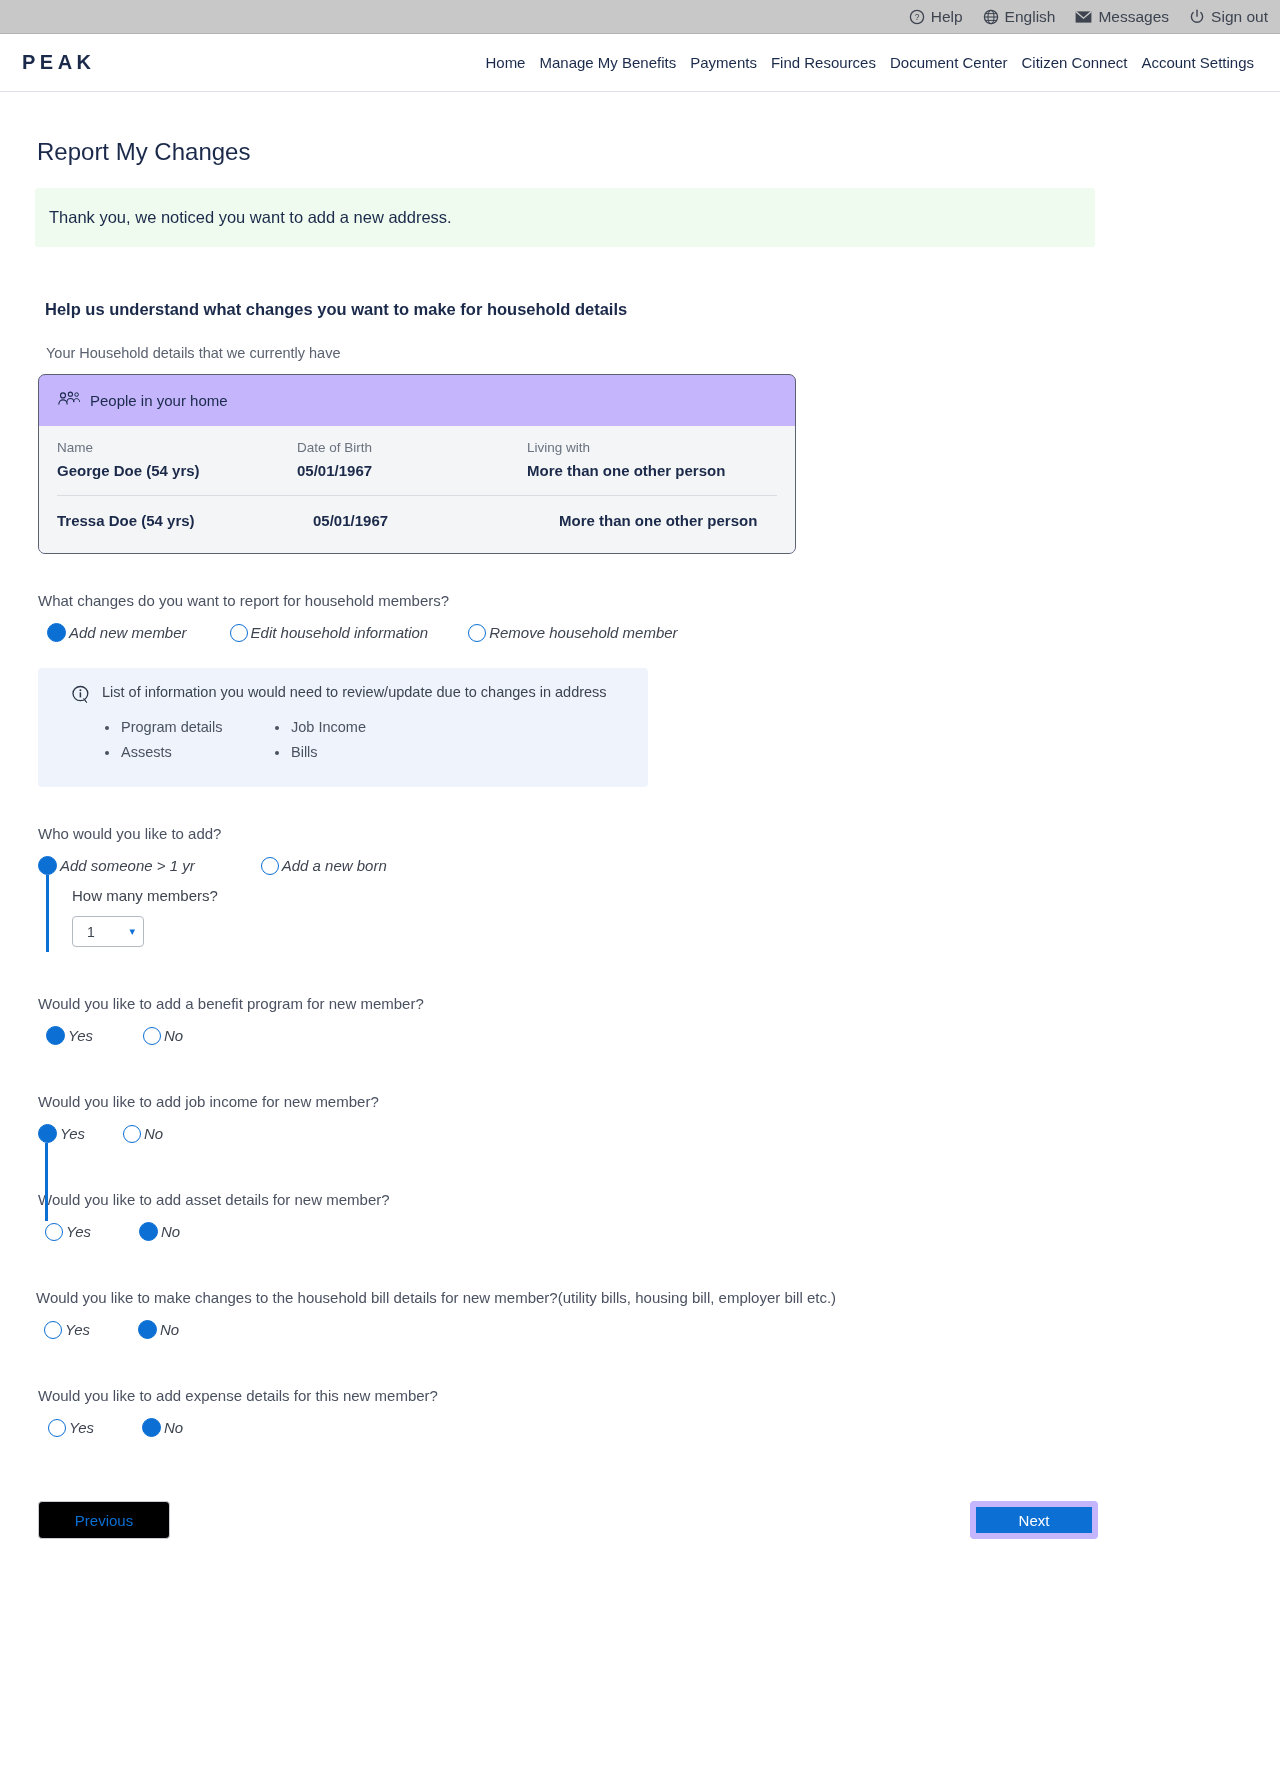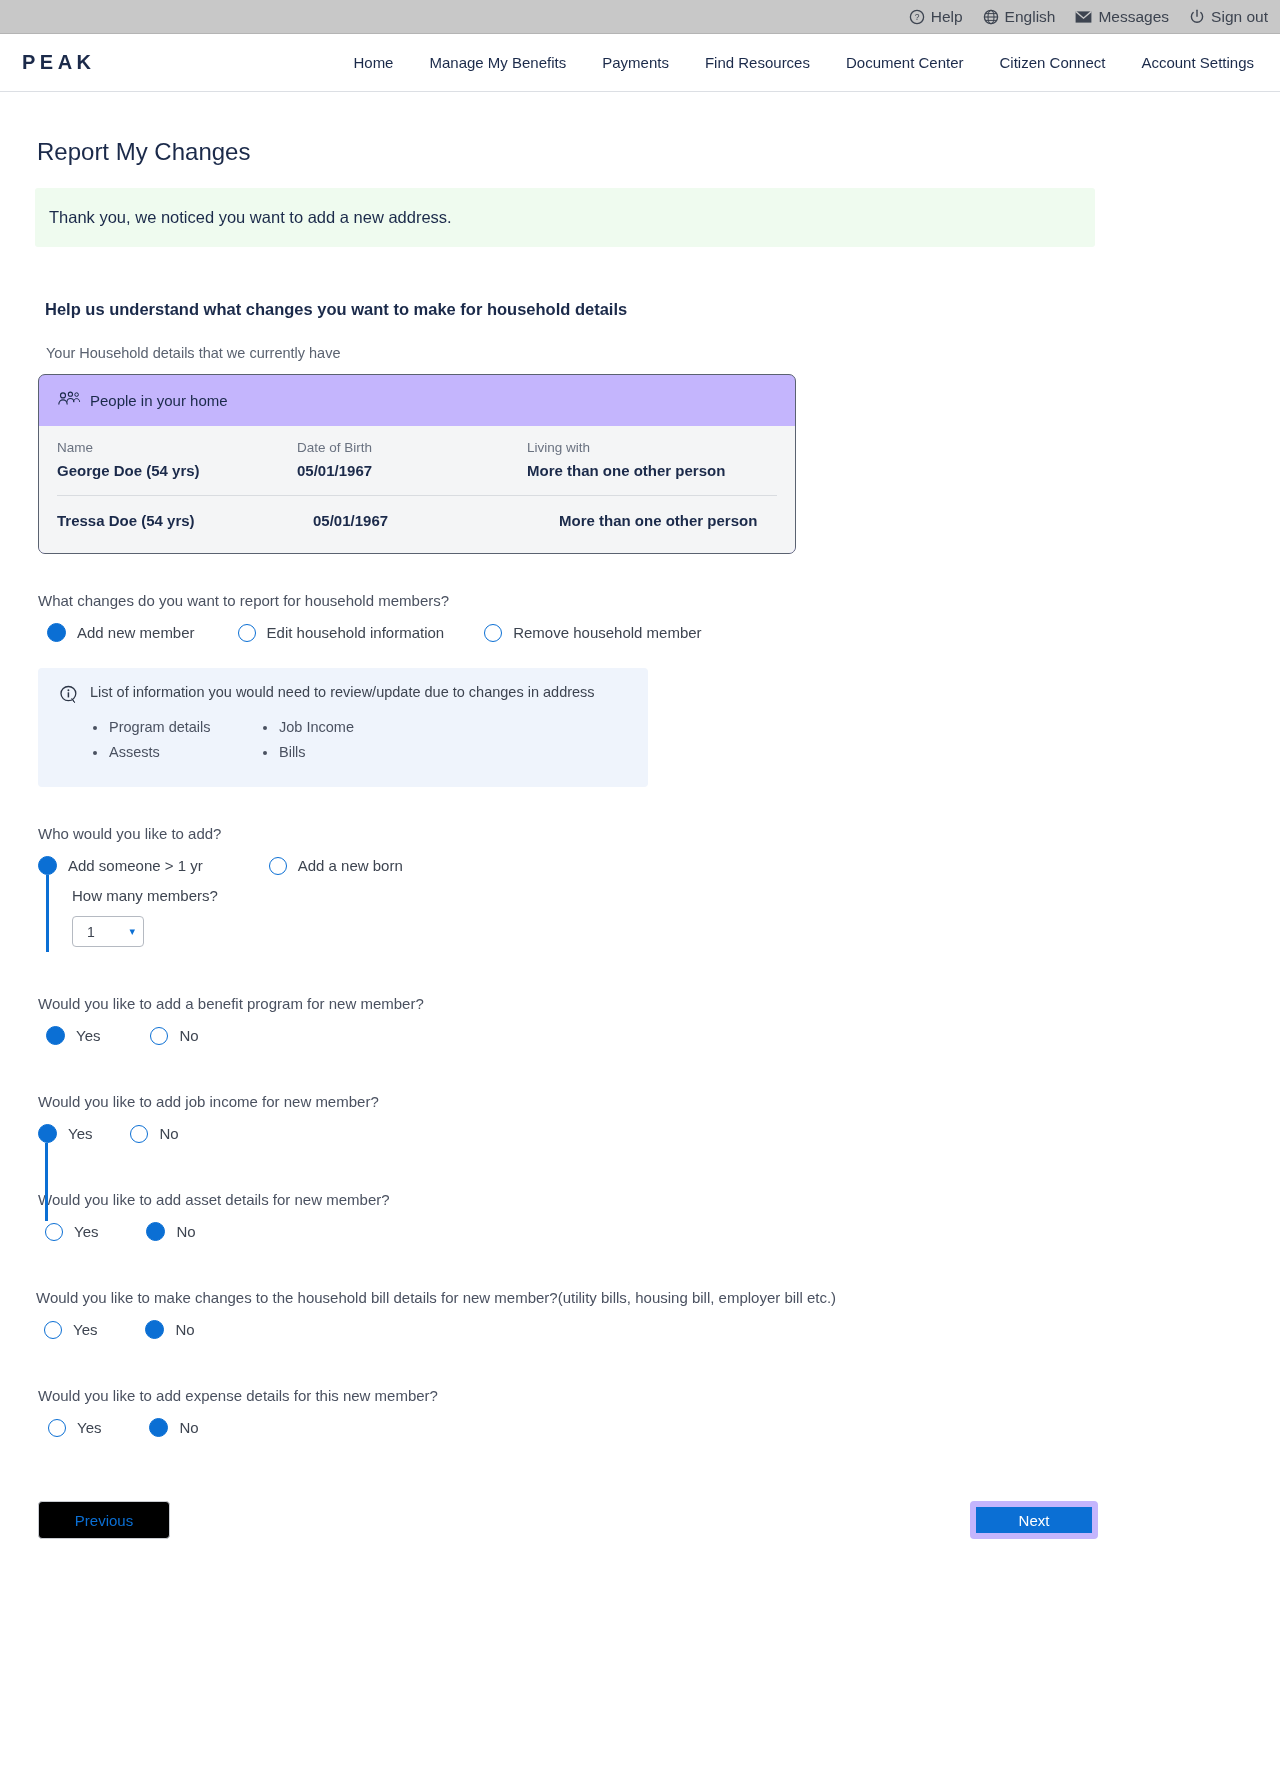--- a/index.html
+++ b/index.html
@@ -48,21 +48,21 @@
     font-size: 20px;
     font-weight: 700;
     letter-spacing: 4.5px;
     color: #1b2a4a;
     margin-left: 0px;
   }
   .nav-links {
     margin-left: auto;
     display: flex;
     align-items: center;
-    gap: 36px;
+    gap: 14px;
     padding-right: 4px;
   }
   .nav-link {
     font-size: 15px;
     color: #1b2a4a;
     cursor: pointer;
     white-space: nowrap;
   }
 
   
@@ -149,22 +149,23 @@
     margin-bottom: 14px;
   }
 
   .radio-row {
     display: flex;
     align-items: center;
   }
   .radio-opt {
     display: flex;
     align-items: center;
-    gap: 11px;
+    gap: 3px;
     cursor: pointer;
+    font-style: italic;
   }
   .radio {
     width: 18px;
     height: 18px;
     border-radius: 50%;
     border: 1.6px solid #0b6fd4;
     background: #fff;
     flex: 0 0 auto;
     position: relative;
   }
@@ -178,21 +179,21 @@
     color: #3d4450;
     white-space: nowrap;
   }
 
   
   .info-box {
     margin: 26px 8px 0 3px;
     width: 610px;
     background: #eff4fc;
     border-radius: 4px;
-    padding: 16px 18px 18px 20px;
+    padding: 16px 18px 18px 32px;
   }
   .info-head {
     display: flex;
     align-items: flex-start;
     gap: 10px;
     font-size: 14.5px;
     color: #3d4450;
   }
   .info-lists {
     display: flex;

